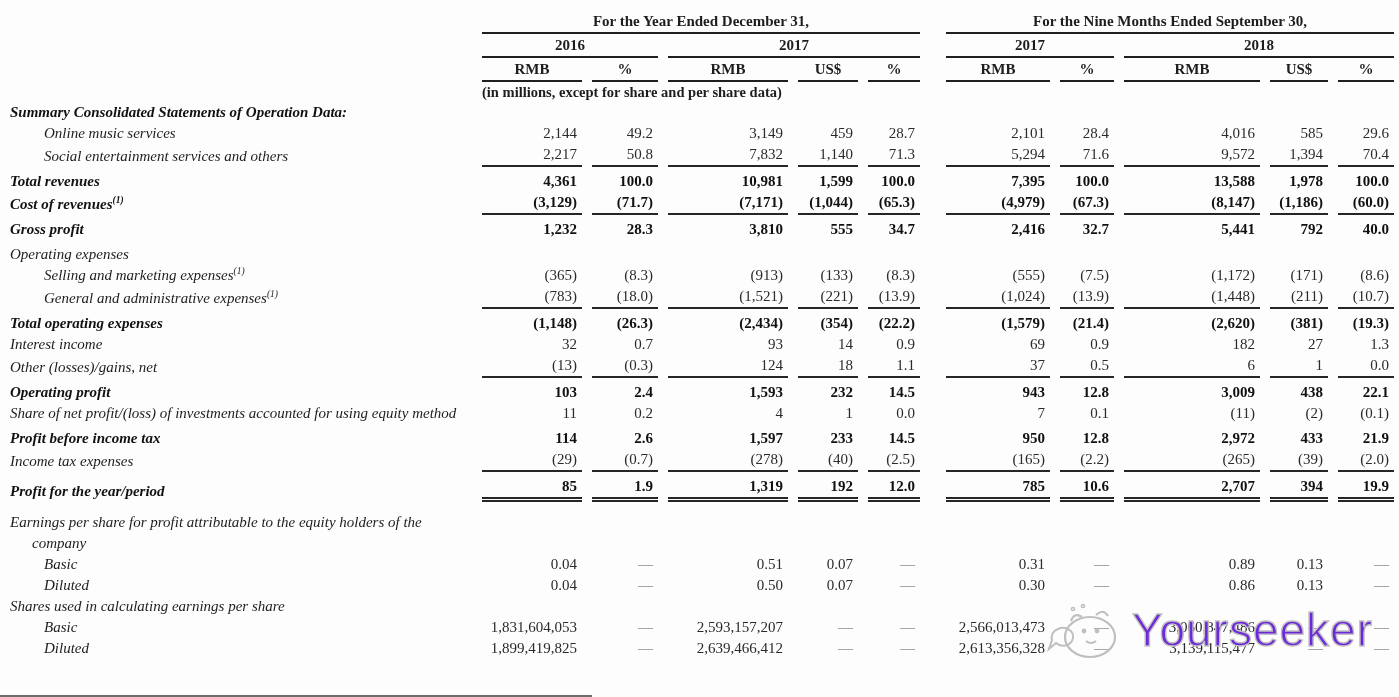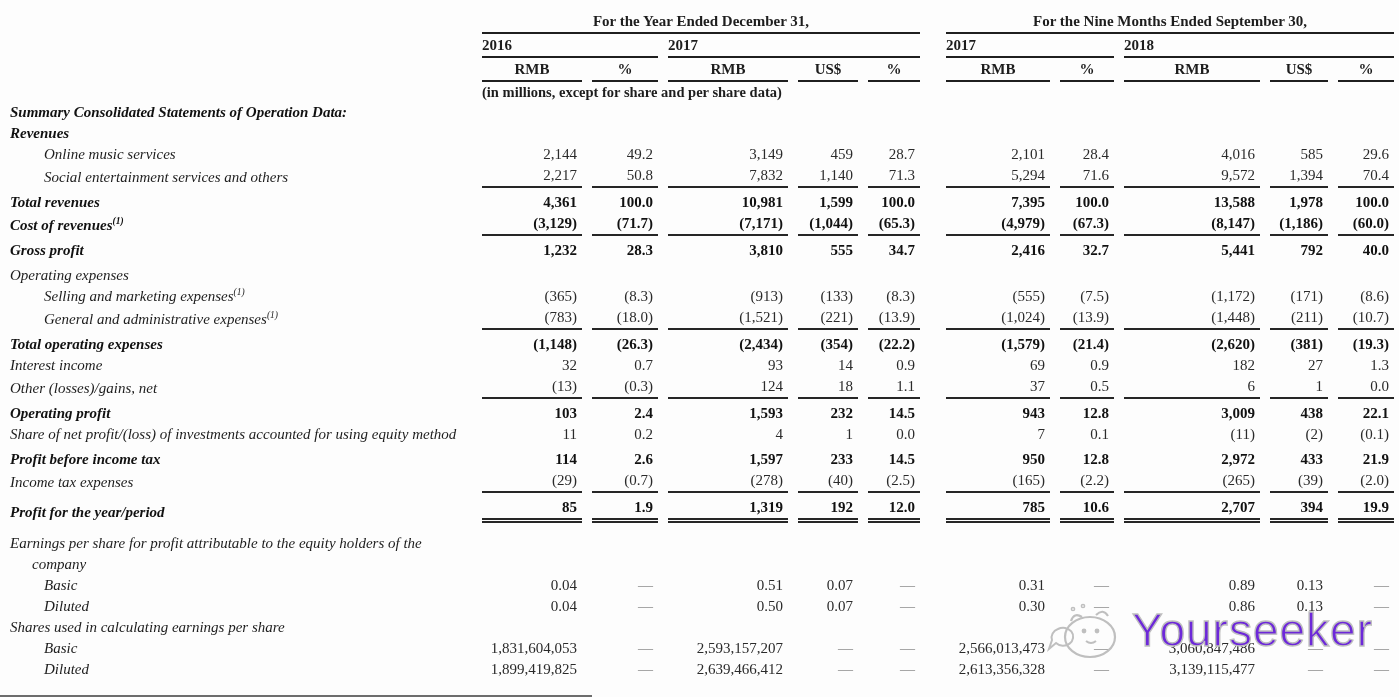--- a/index.html
+++ b/index.html
@@ -8,21 +8,21 @@
   .page { position:absolute; inset:0; overflow:hidden; }
 
   table.fin { border-collapse:separate; border-spacing:10px 0; table-layout:fixed;
               width:1404px; margin-top:10px; }
   td, th { padding:0; vertical-align:bottom; font-size:15px; line-height:21px;
            font-weight:normal; white-space:nowrap; }
 
   
   thead th { font-weight:bold; line-height:22px; }
   th.grp   { text-align:center; border-bottom:2px solid #1f1f1f; }
-  th.yr    { text-align:left; border-bottom:2px solid #1f1f1f; }
+  th.yr    { text-align:center; border-bottom:2px solid #1f1f1f; }
   th.unit  { text-align:center; border-bottom:2px solid #1f1f1f; }
   td.note  { text-align:left; font-weight:bold; font-size:14.5px; line-height:20px; }
 
   
   td.lab   { text-align:left; overflow:visible;font-style:italic; }
   td.lab.ind  { padding-left:34px; }
   td.lab.hang { white-space:normal; padding-left:22px; text-indent:-22px;margin-top:47px; }
   td.val   { text-align:right; padding-right:5px; color:#2a2a2a; }
   td.val.dash { color:#8a8a8a; }
   tr.bold td.lab, tr.bold td.val { font-weight:bold; color:#111; }
@@ -95,24 +95,20 @@
       <tr>
         <td></td>
         <td class="note" colspan="11">(in millions, except for share and per share data)</td>
       </tr>
     </thead>
     <tbody id="fin-body">
         <tr class="bold">
           <td class="lab">Summary Consolidated Statements of Operation Data:</td>
           <td colspan="11"></td>
         </tr>
-        <tr class="bold">
-          <td class="lab">Revenues</td>
-          <td colspan="11"></td>
-        </tr>
         <tr class="">
           <td class="lab ind">Online music services</td>
           <td class="val">2,144</td>
           <td class="val">49.2</td>
           <td class="val">3,149</td>
           <td class="val">459</td>
           <td class="val">28.7</td>
           <td></td>
           <td class="val">2,101</td>
           <td class="val">28.4</td>

